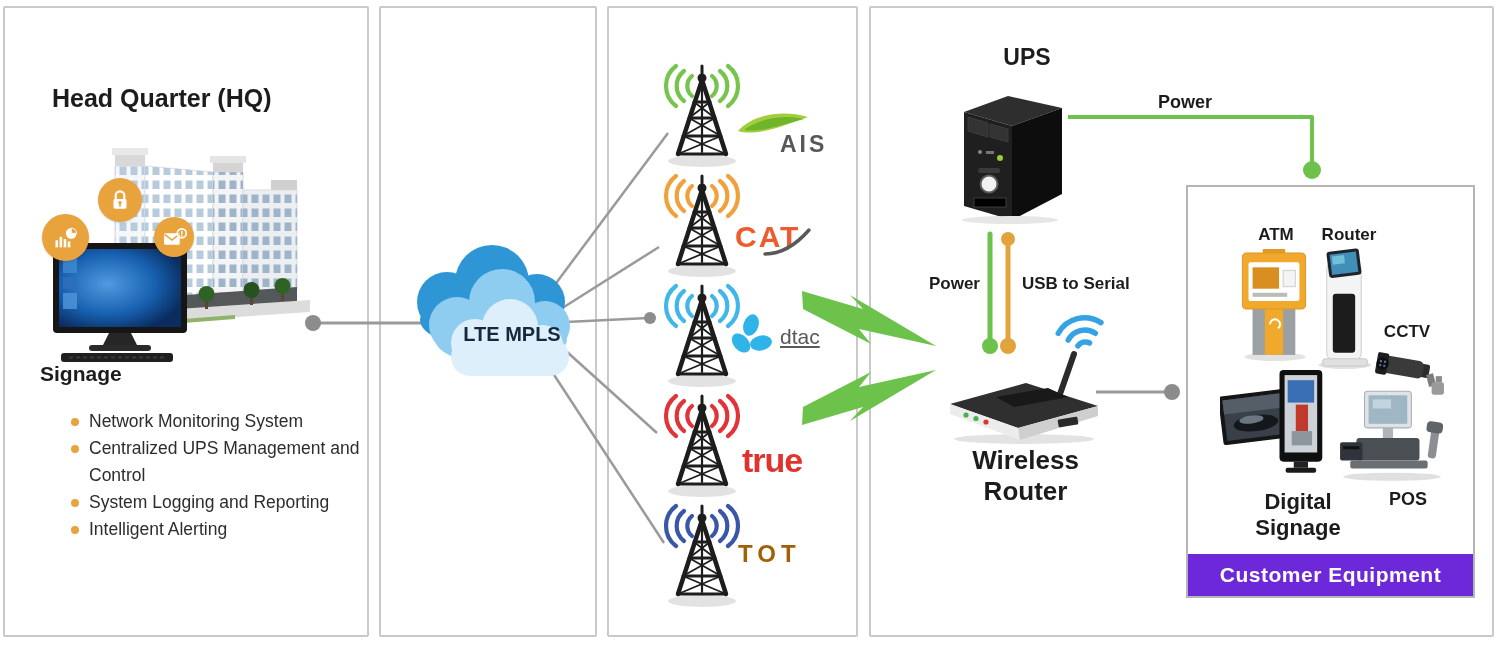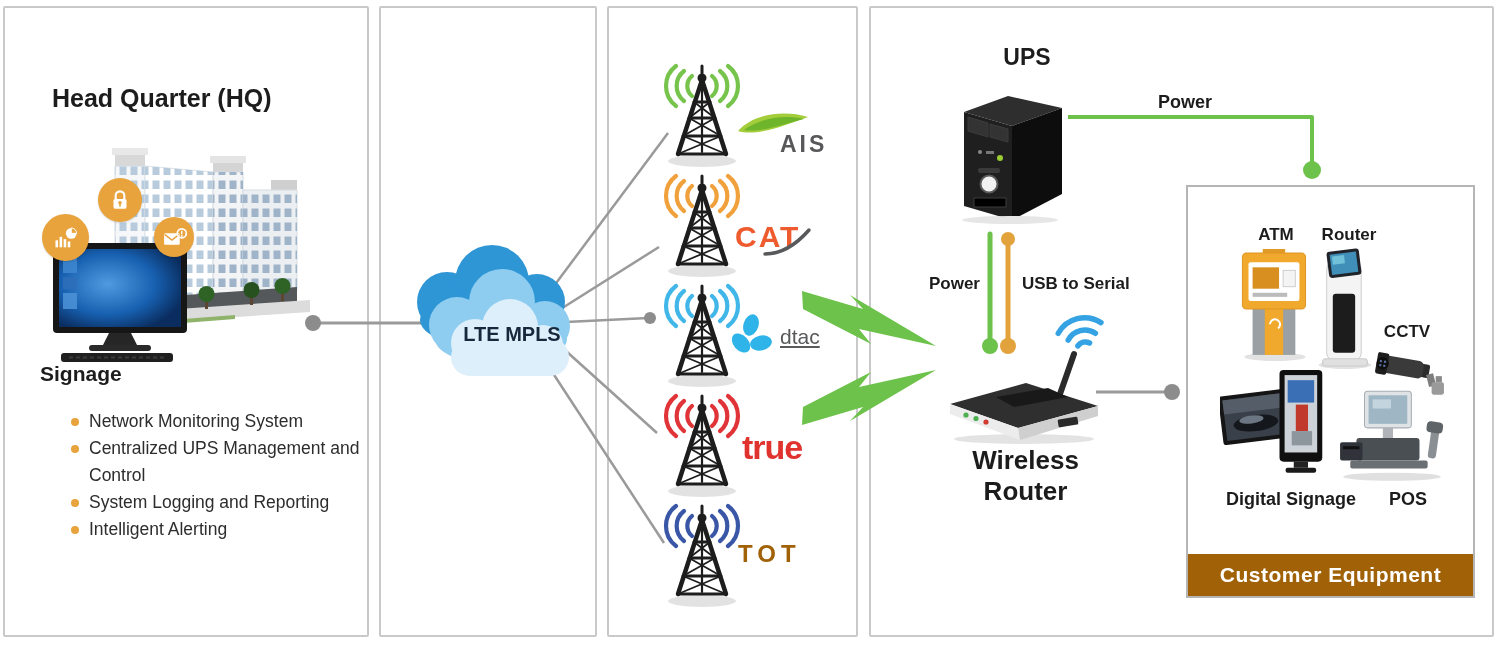--- a/index.html
+++ b/index.html
@@ -19,29 +19,29 @@
   .circle{position:absolute;border-radius:50%;background:#e8a33d;box-shadow:0 1px 2px rgba(0,0,0,.15);z-index:3;display:flex;align-items:center;justify-content:center;}
   
   .tower{position:absolute;width:100px;height:108px;z-index:2;}
   .tower .wave{stroke:var(--wave,#888);stroke-width:4.2;fill:none;stroke-linecap:round;}
   .tower .steel{stroke:#1d1d1d;fill:none;stroke-linecap:round;}
   
   .logo{position:absolute;z-index:2;}
   .logo-ais{font-size:23px;font-weight:bold;letter-spacing:3px;color:#58585a;}
   .logo-cat{font-size:30px;font-weight:bold;letter-spacing:2px;color:#ee5b2e;}
   .logo-dtac{font-size:21px;color:#58595b;text-decoration:underline;}
-  .logo-true{font-size:34px;font-weight:bold;letter-spacing:-1px;color:#e0332e;}
+  .logo-true{font-size:34px;font-weight:bold;letter-spacing:-1px;color:#e0332e;margin-top:13px;}
   .logo-tot{font-size:24px;font-weight:bold;letter-spacing:5px;color:#a16207;}
   
   .lbl{position:absolute;font-weight:bold;color:#1c1c1c;z-index:2;}
   .cloud-label{position:absolute;left:437px;top:323px;width:150px;text-align:center;font-size:20px;font-weight:bold;color:#16283c;z-index:3;}
   
   #equipbox{position:absolute;left:1186px;top:185px;width:289px;height:413px;border:2px solid #b5b5b5;background:#fff;box-sizing:border-box;z-index:2;}
   #equipbox .elbl{position:absolute;font-weight:bold;font-size:17px;color:#1c1c1c;text-align:center;}
-  #banner{position:absolute;left:0;bottom:0;width:100%;height:42px;background:#a16207;color:#fff;
+  #banner{position:absolute;left:0;bottom:0;width:100%;height:42px;background:#6d28d9;color:#fff;
           font-size:21px;font-weight:bold;text-align:center;line-height:42px;letter-spacing:.5px;}
 </style>
 </head>
 <body>
 
 <div id="canvas">
 
   <div class="panel" style="left:3px;width:366px;"></div>
   <div class="panel" style="left:379px;width:218px;"></div>
   <div class="panel" style="left:607px;width:251px;"></div>
@@ -429,19 +429,19 @@
       <rect x="20" y="48" width="62" height="22" rx="3" fill="#4a4f54"></rect>
       <rect x="4" y="52" width="22" height="18" rx="2" fill="#30343a"></rect>
       <rect x="7" y="56" width="16" height="3" fill="#111"></rect>
       <rect x="14" y="70" width="76" height="8" rx="2" fill="#6a6f74"></rect>
       <g transform="rotate(8 96 52)">
         <rect x="92" y="40" width="8" height="28" rx="3" fill="#8a8f94"></rect>
         <rect x="87" y="32" width="16" height="11" rx="4" fill="#5f6468"></rect>
       </g>
     </svg>
 
-    <div class="elbl" style="left:25px;top:302px;width:156px;font-size:18px;">Digital Signage</div>
+    <div class="elbl" style="left:32px;top:302px;width:156px;font-size:22px;">Digital Signage</div>
     <div class="elbl" style="left:192px;top:302px;width:56px;font-size:18px;">POS</div>
 
     <div id="banner">Customer Equipment</div>
   </div>
 
 </div>
 
 </body></html>

